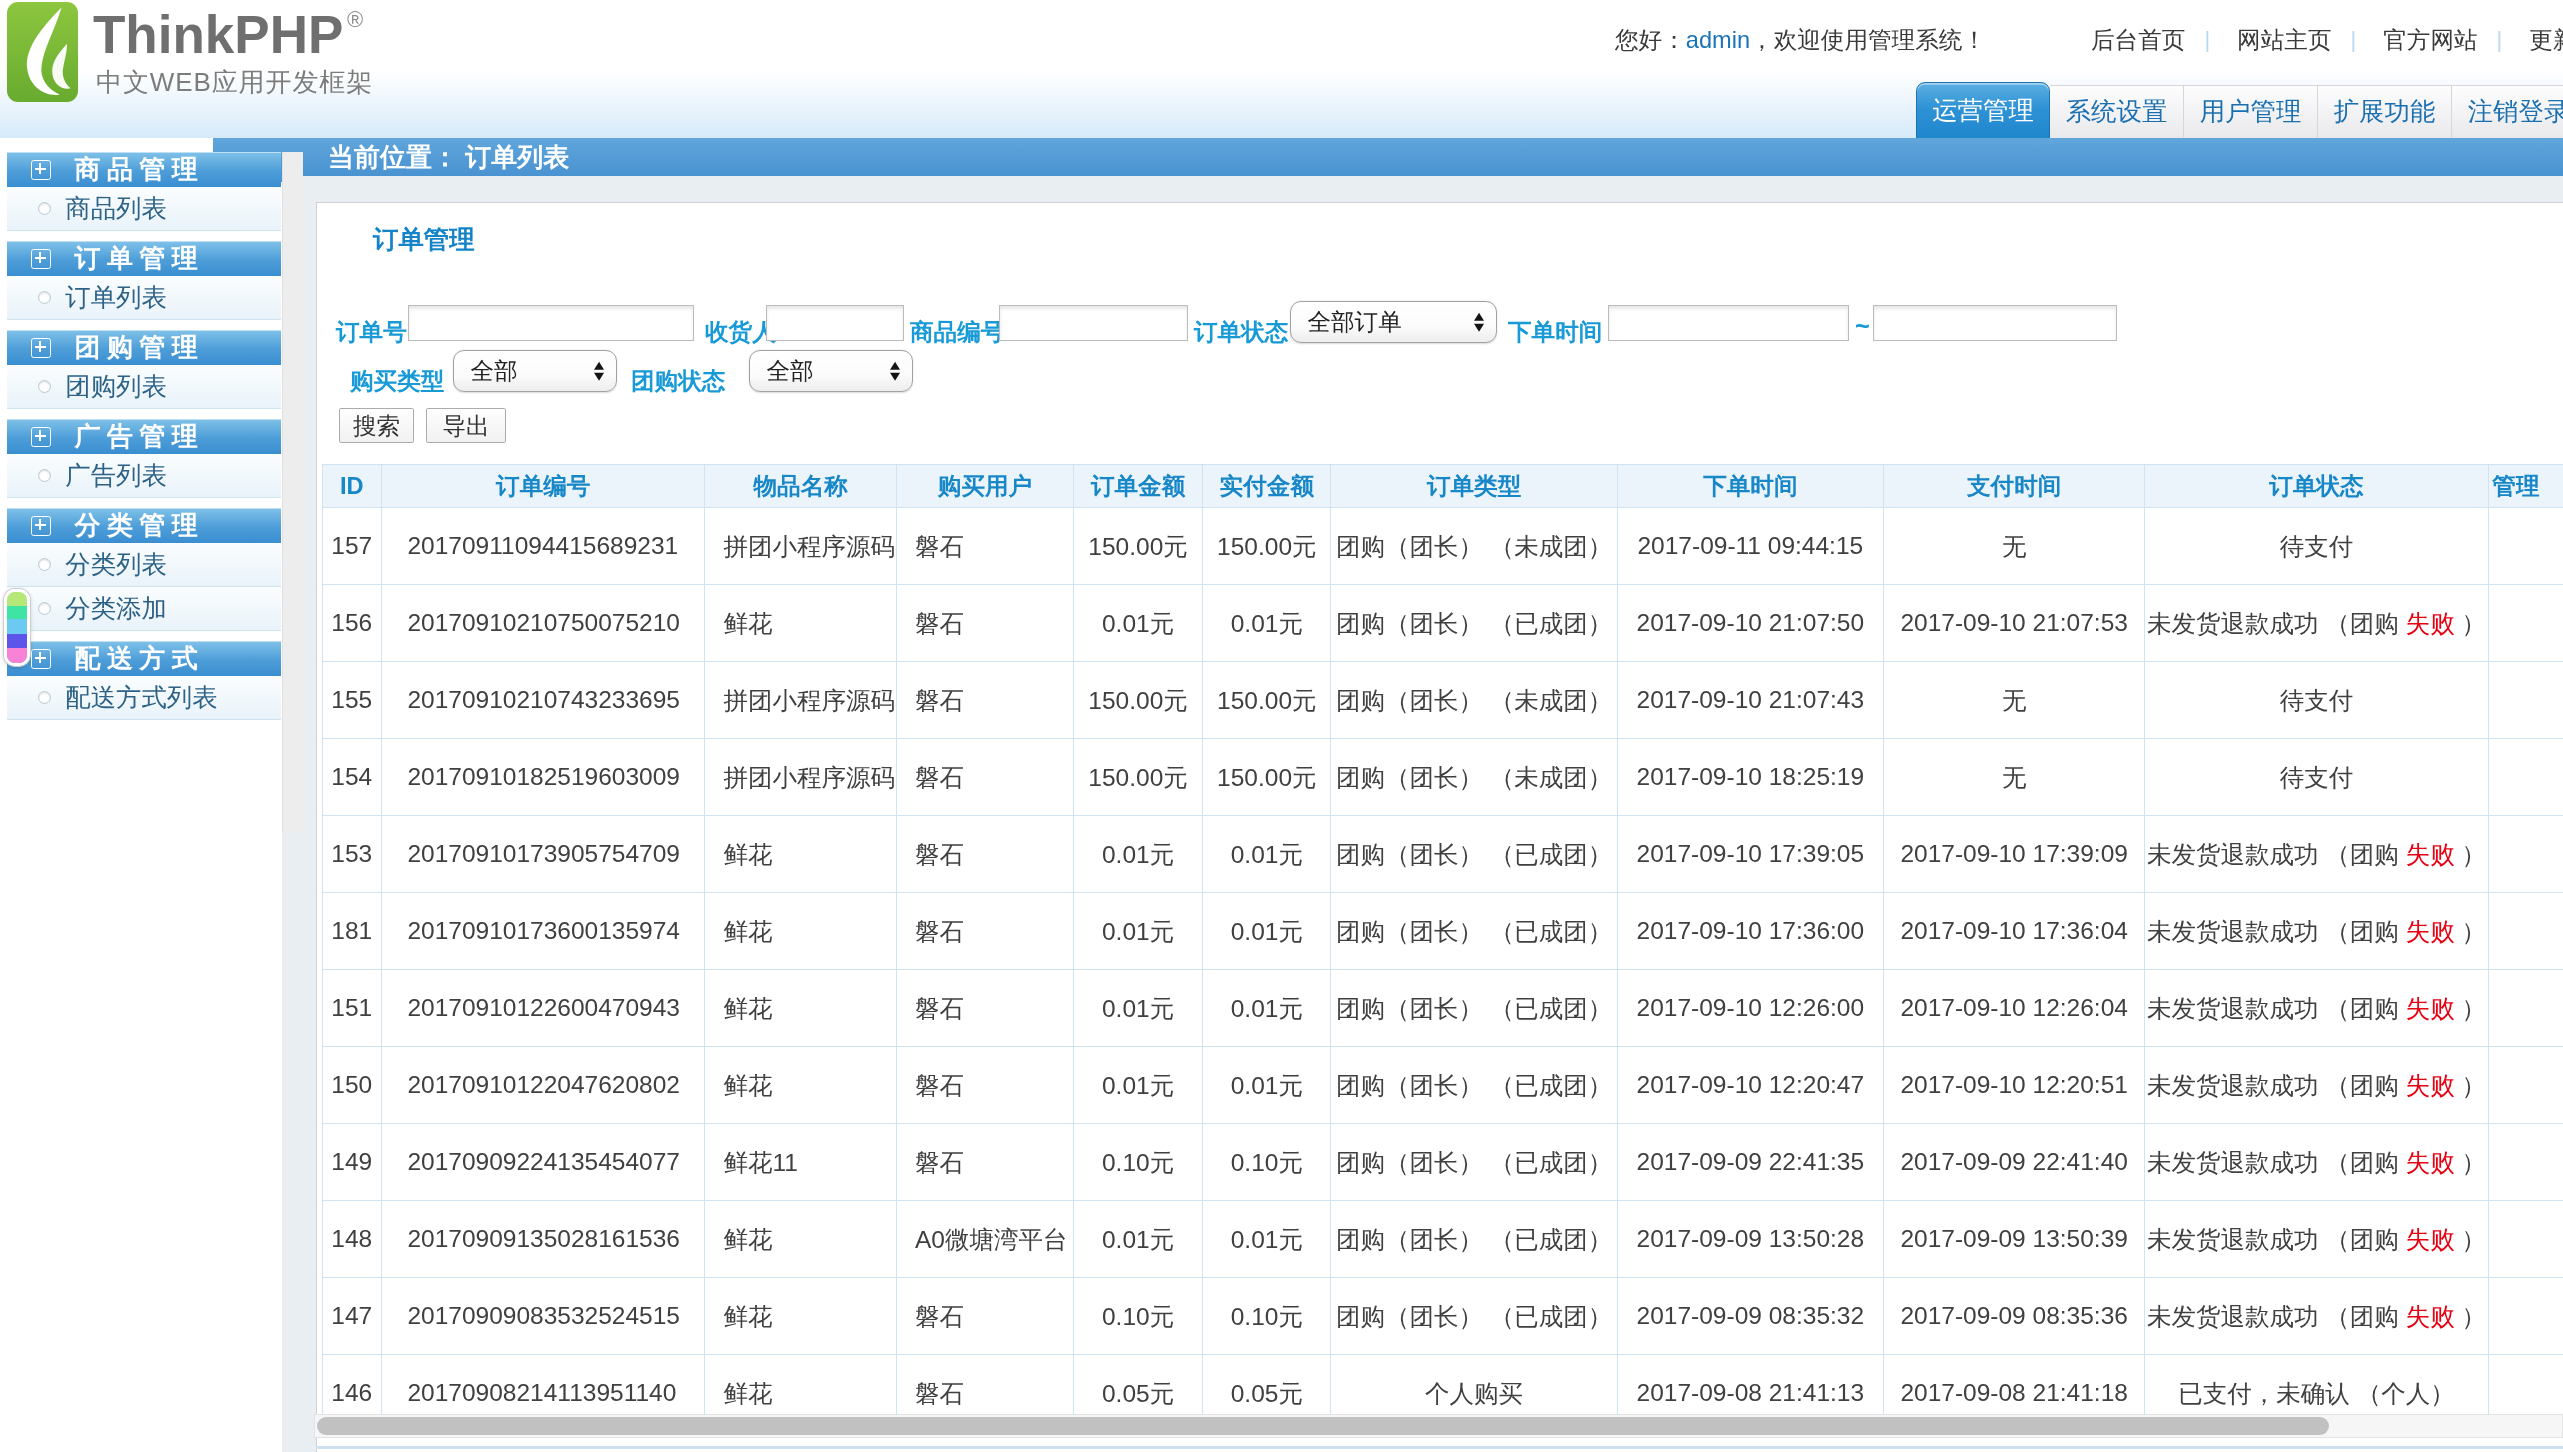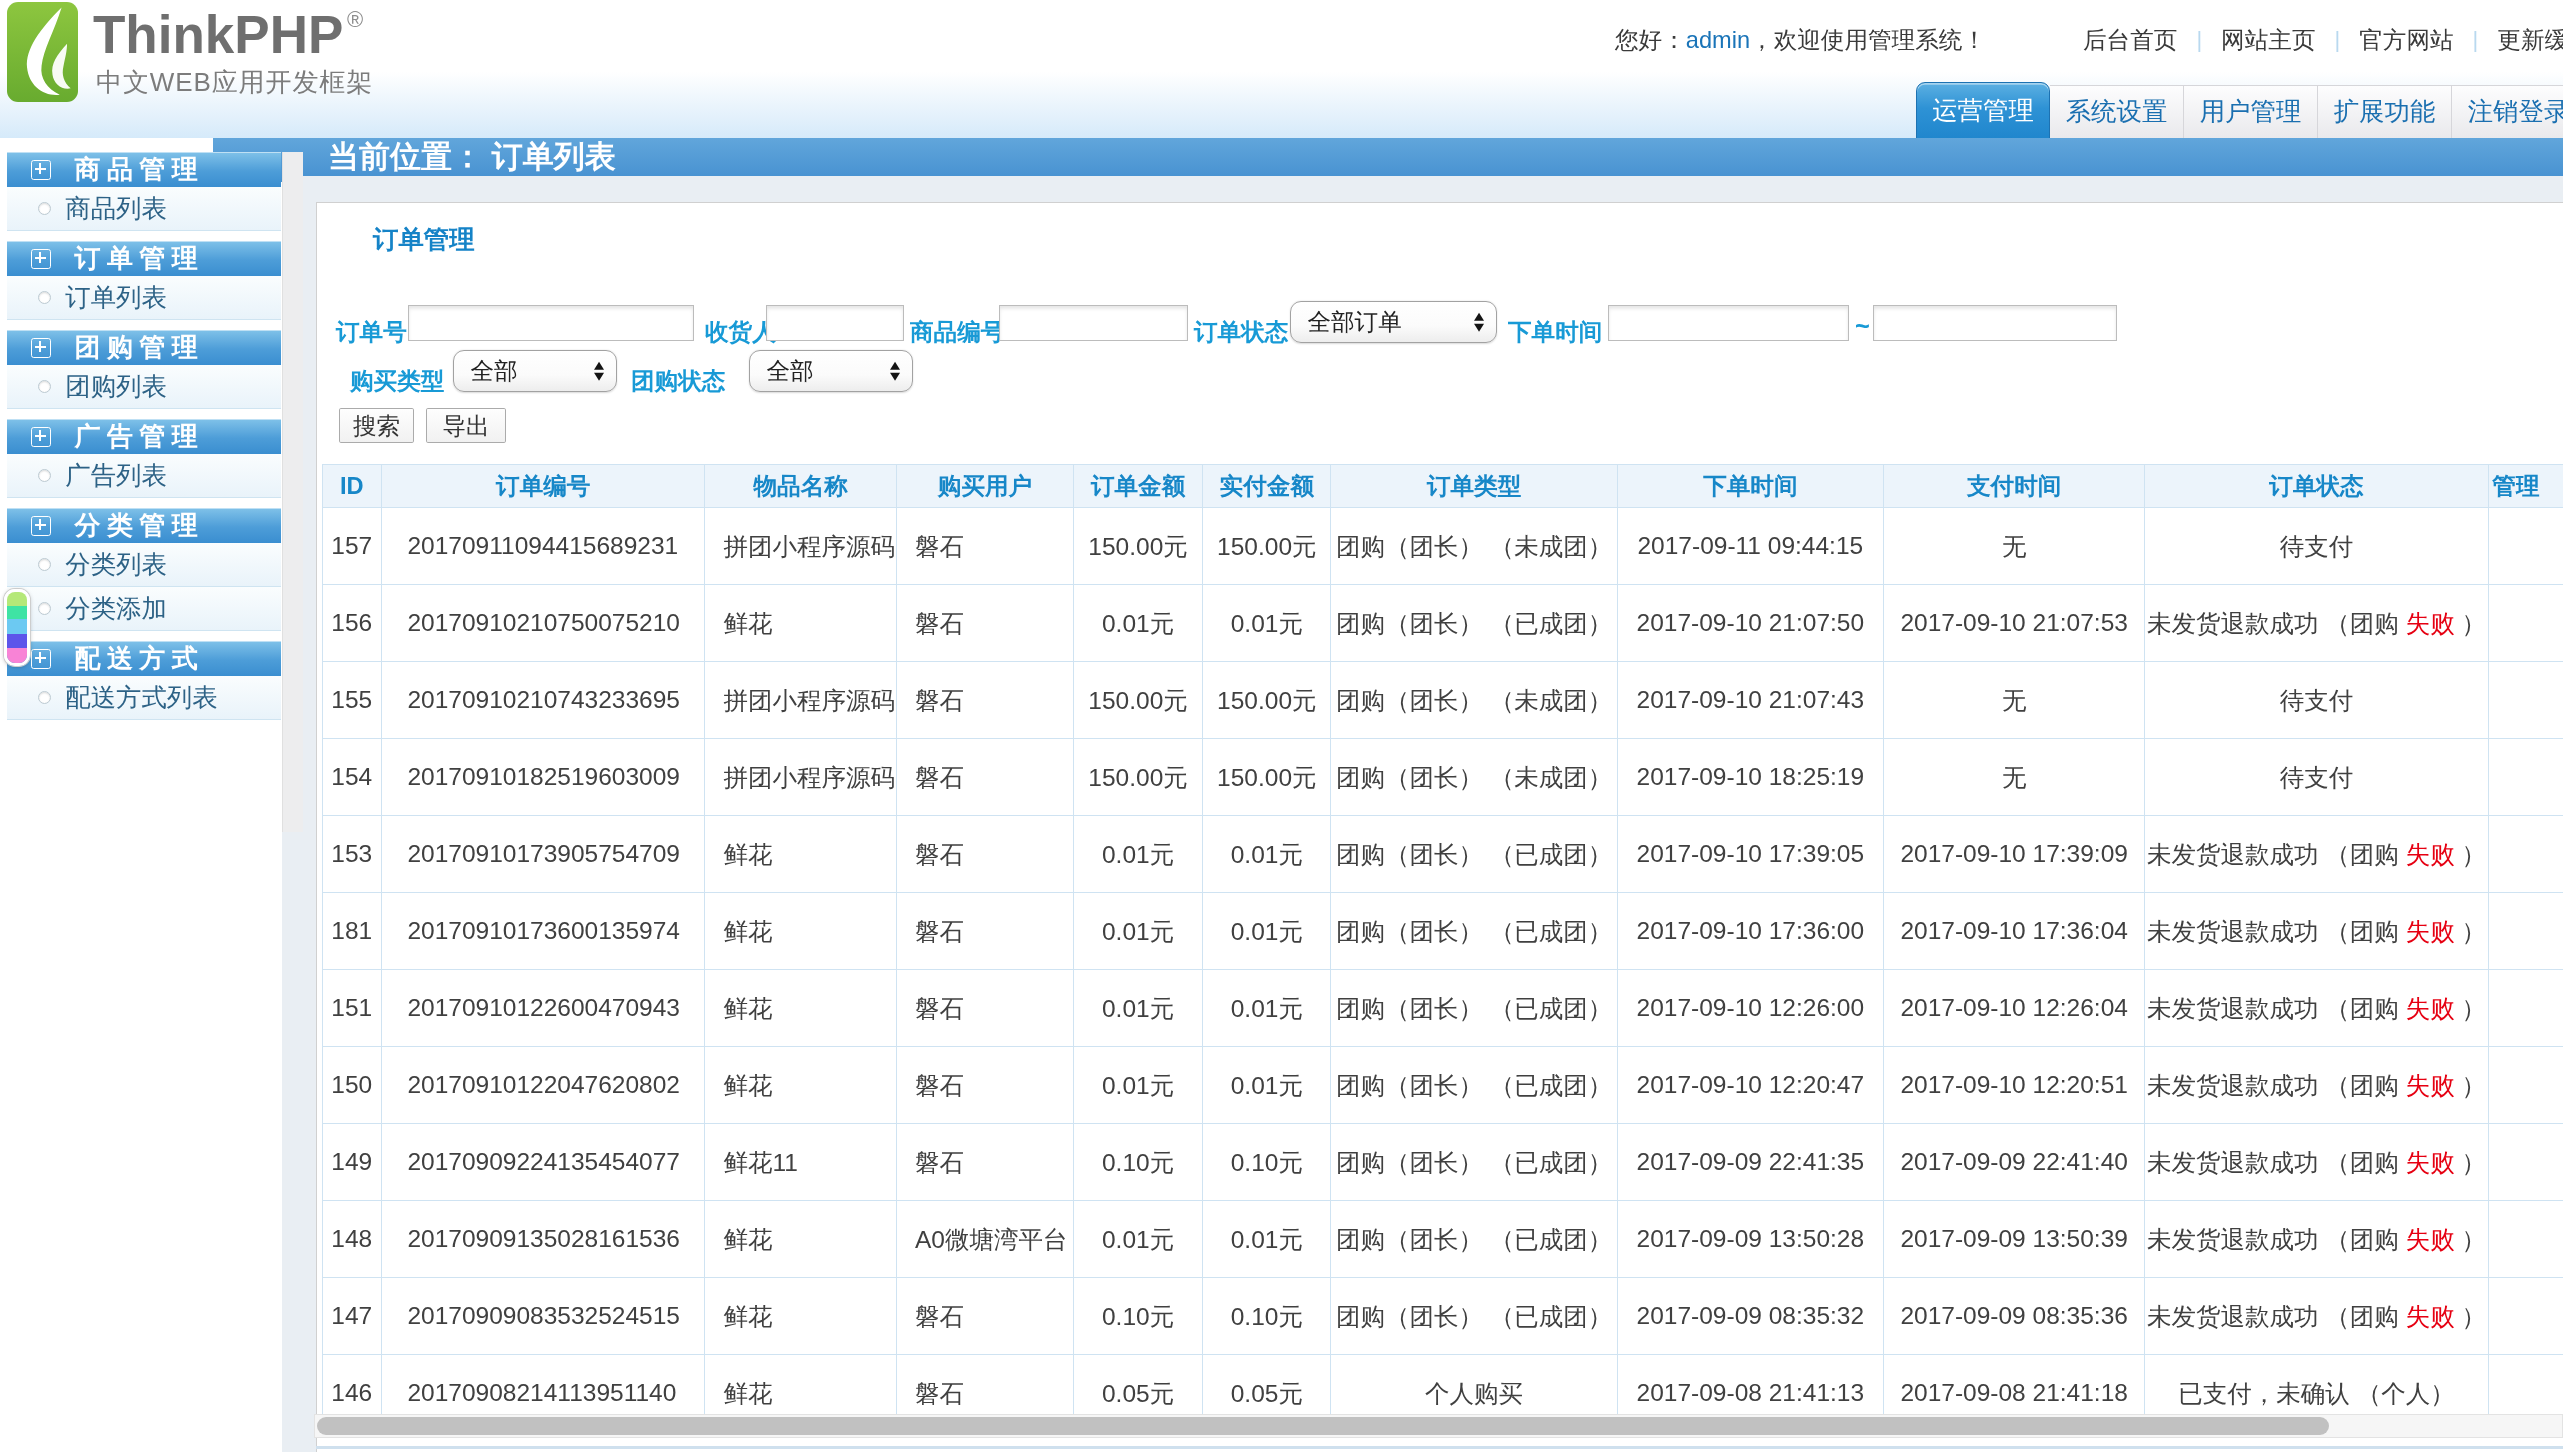--- a/index.html
+++ b/index.html
@@ -12,36 +12,36 @@
   .logo-icon{position:absolute;left:7.3px;top:1.8px;width:71px;height:100px;border-radius:11px;
     background:linear-gradient(180deg,#8dc63f,#68ab2f);overflow:hidden;}
   .logo-icon svg{display:block;width:71px;height:100px;}
   .logo-title{position:absolute;left:93px;top:3.6px;font-size:53px;font-weight:bold;color:#6f6f6f;letter-spacing:0px;}
   .logo-title .reg{font-size:22px;color:#8d8d8d;vertical-align:25.4px;font-weight:normal;margin-left:3.6px;}
   .logo-subtitle{position:absolute;left:96px;top:65px;font-size:26px;color:#7c7c7c;letter-spacing:0.9px;}
 
   .greeting{position:absolute;left:1615px;top:23.6px;font-size:23.6px;color:#3a3a3a;white-space:nowrap;}
   .greeting a{color:#1a74b8;text-decoration:none;}
   .top-links{position:absolute;left:2083px;top:23.6px;font-size:23.6px;color:#3a3a3a;white-space:nowrap;display:flex;align-items:center;}
-  .top-links a{color:#3a3a3a;text-decoration:none;}
+  .top-links a{color:#3a3a3a;text-decoration:none;margin-left:8px;}
   .top-links .sep{color:#b9d9ef;margin:0 19px;font-size:22px;}
 
   
   .tabsbar{position:absolute;left:1916px;top:84px;height:55px;display:flex;align-items:flex-end;}
   .tab{width:134px;height:54px;box-sizing:border-box;display:flex;align-items:center;justify-content:center;
     background:linear-gradient(180deg,#fdfdfe,#e9e9ec);border:0.9px solid #d6d6da;border-left:none;
     color:#1a6fb0;font-size:25.4px;font-weight:normal;cursor:pointer;white-space:nowrap;}
   .tab:first-child{border-left:0.9px solid #d6d6da;}
   .tab.active{height:58px;margin-bottom:-0.9px;border-radius:9px 9px 0 0;border:0.9px solid #1c72b2;
     background:linear-gradient(180deg,#5cb0e2 0%,#2e92d5 45%,#1f86cd 100%);color:#ffffff;
     box-shadow:inset 0 1.8px 0 rgba(255,255,255,.45);}
 
   
   .breadcrumb{position:absolute;left:213px;top:138px;width:2350px;height:44px;
-    background:linear-gradient(180deg,#61a6db,#4590d0);color:#ffffff;font-size:31px;font-weight:bold;
+    background:linear-gradient(180deg,#61a6db,#4590d0);color:#ffffff;font-size:26px;font-weight:bold;
     line-height:38px;padding-left:115px;box-sizing:border-box;white-space:nowrap;}
 
   
   .content-bg{position:absolute;left:282px;top:176px;width:2281px;height:1276px;background:#e9eef3;}
 
   
   .sidebar{position:absolute;left:7.3px;top:152px;width:274px;}
   .side-group{margin-bottom:10px;}
   .side-header{height:35px;display:flex;align-items:center;padding-left:23.6px;box-sizing:border-box;
     background:linear-gradient(180deg,#80c2e9 0%,#4d9dd8 55%,#3a8ed0 100%);

